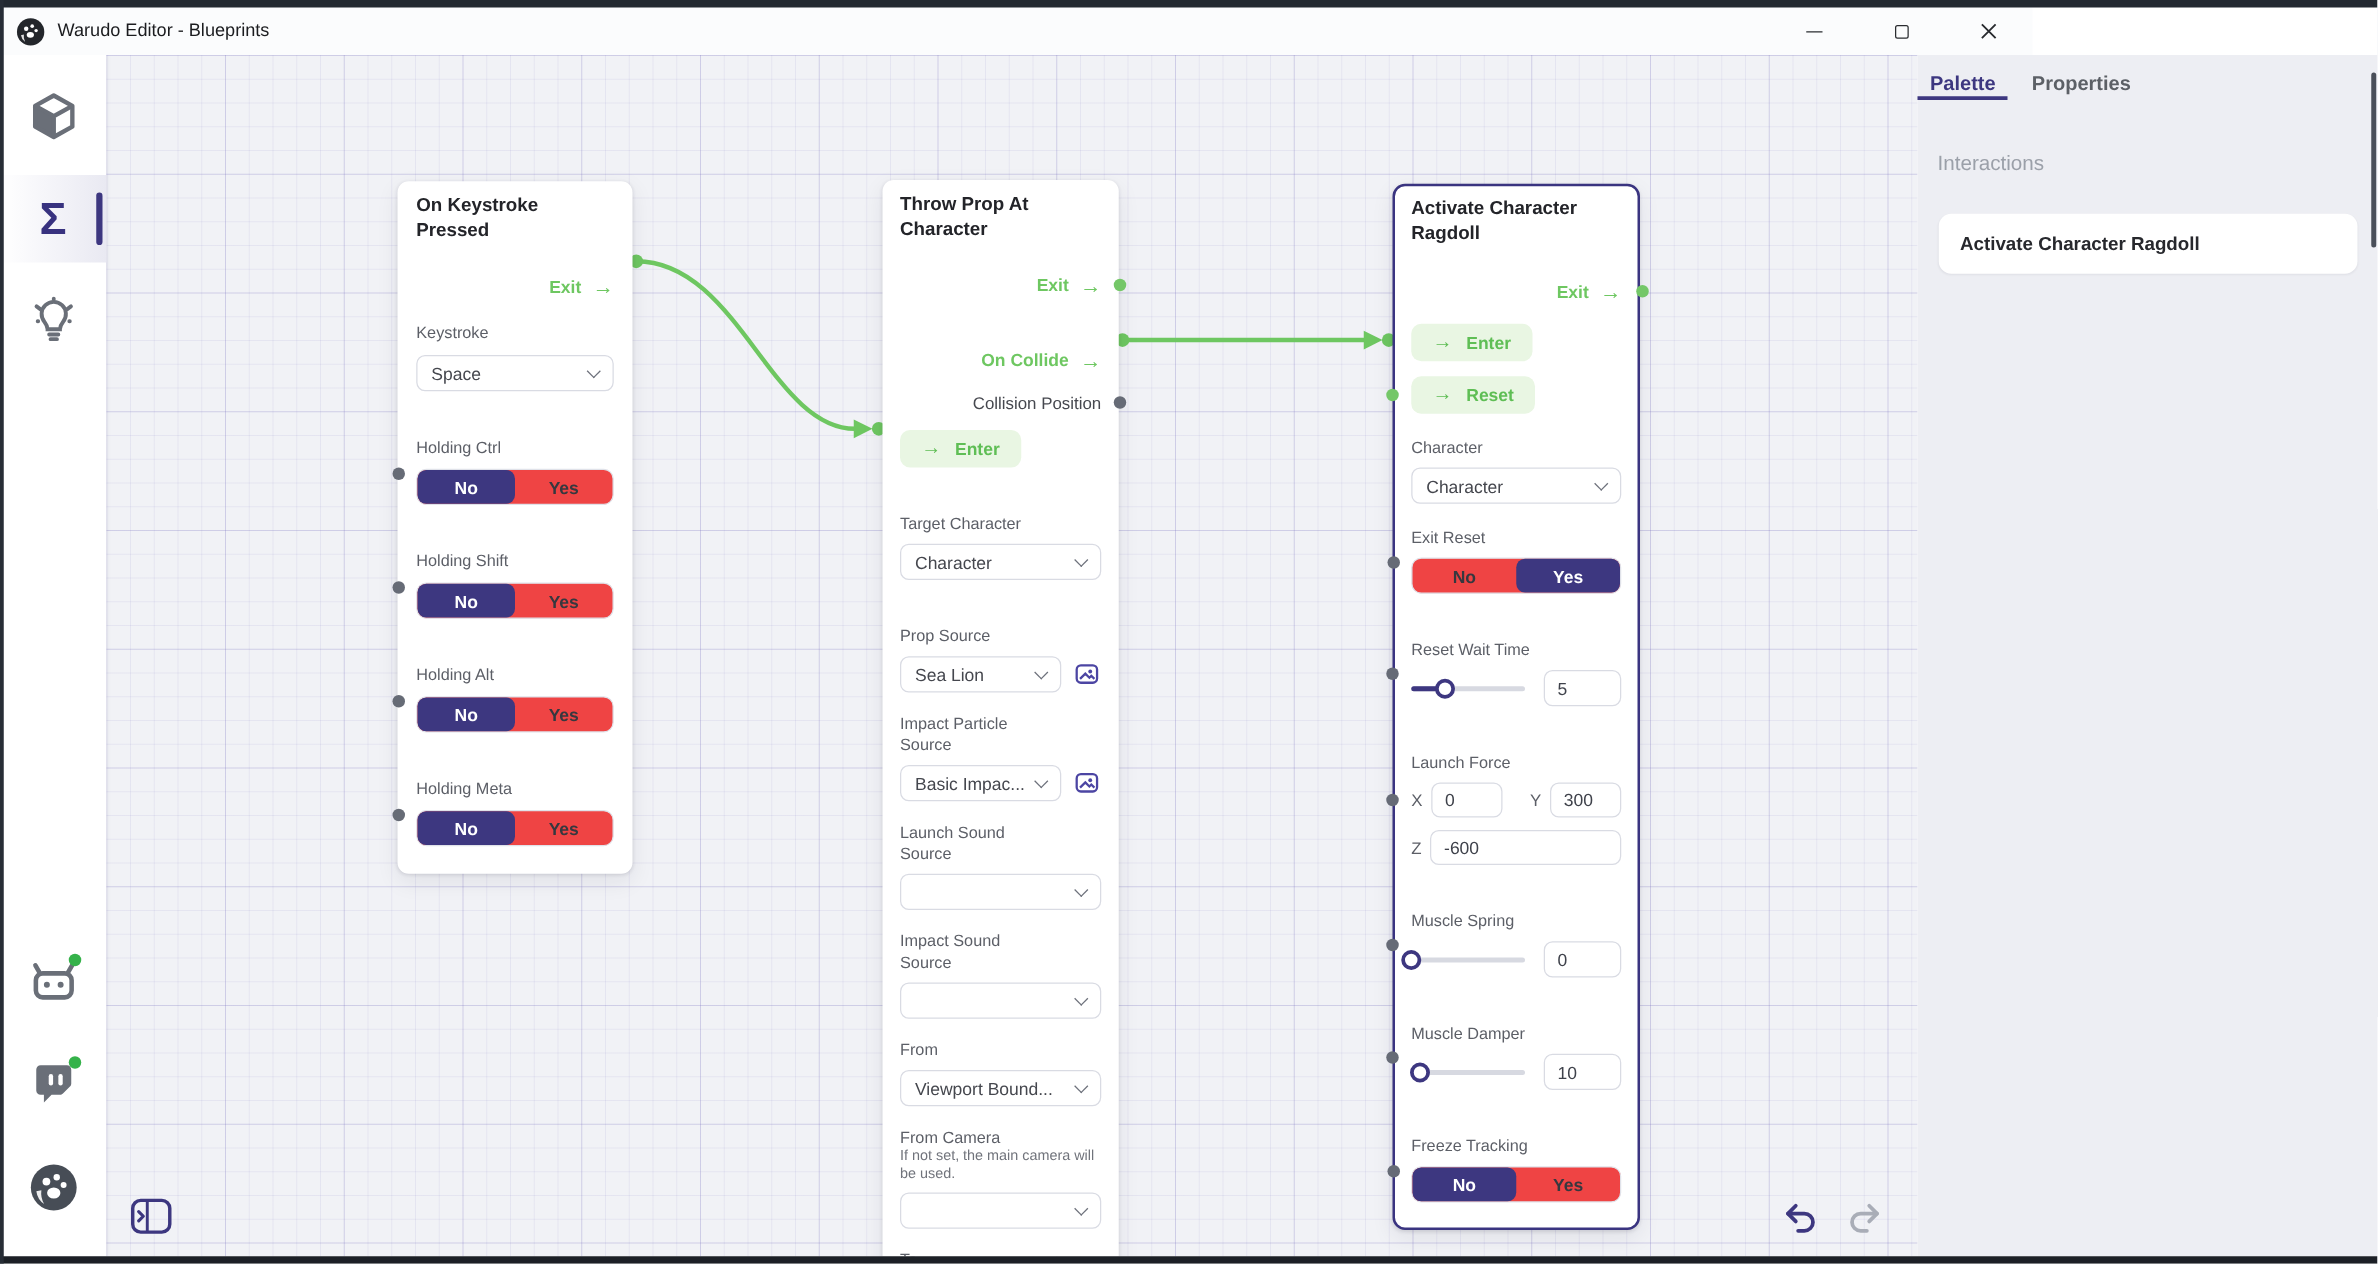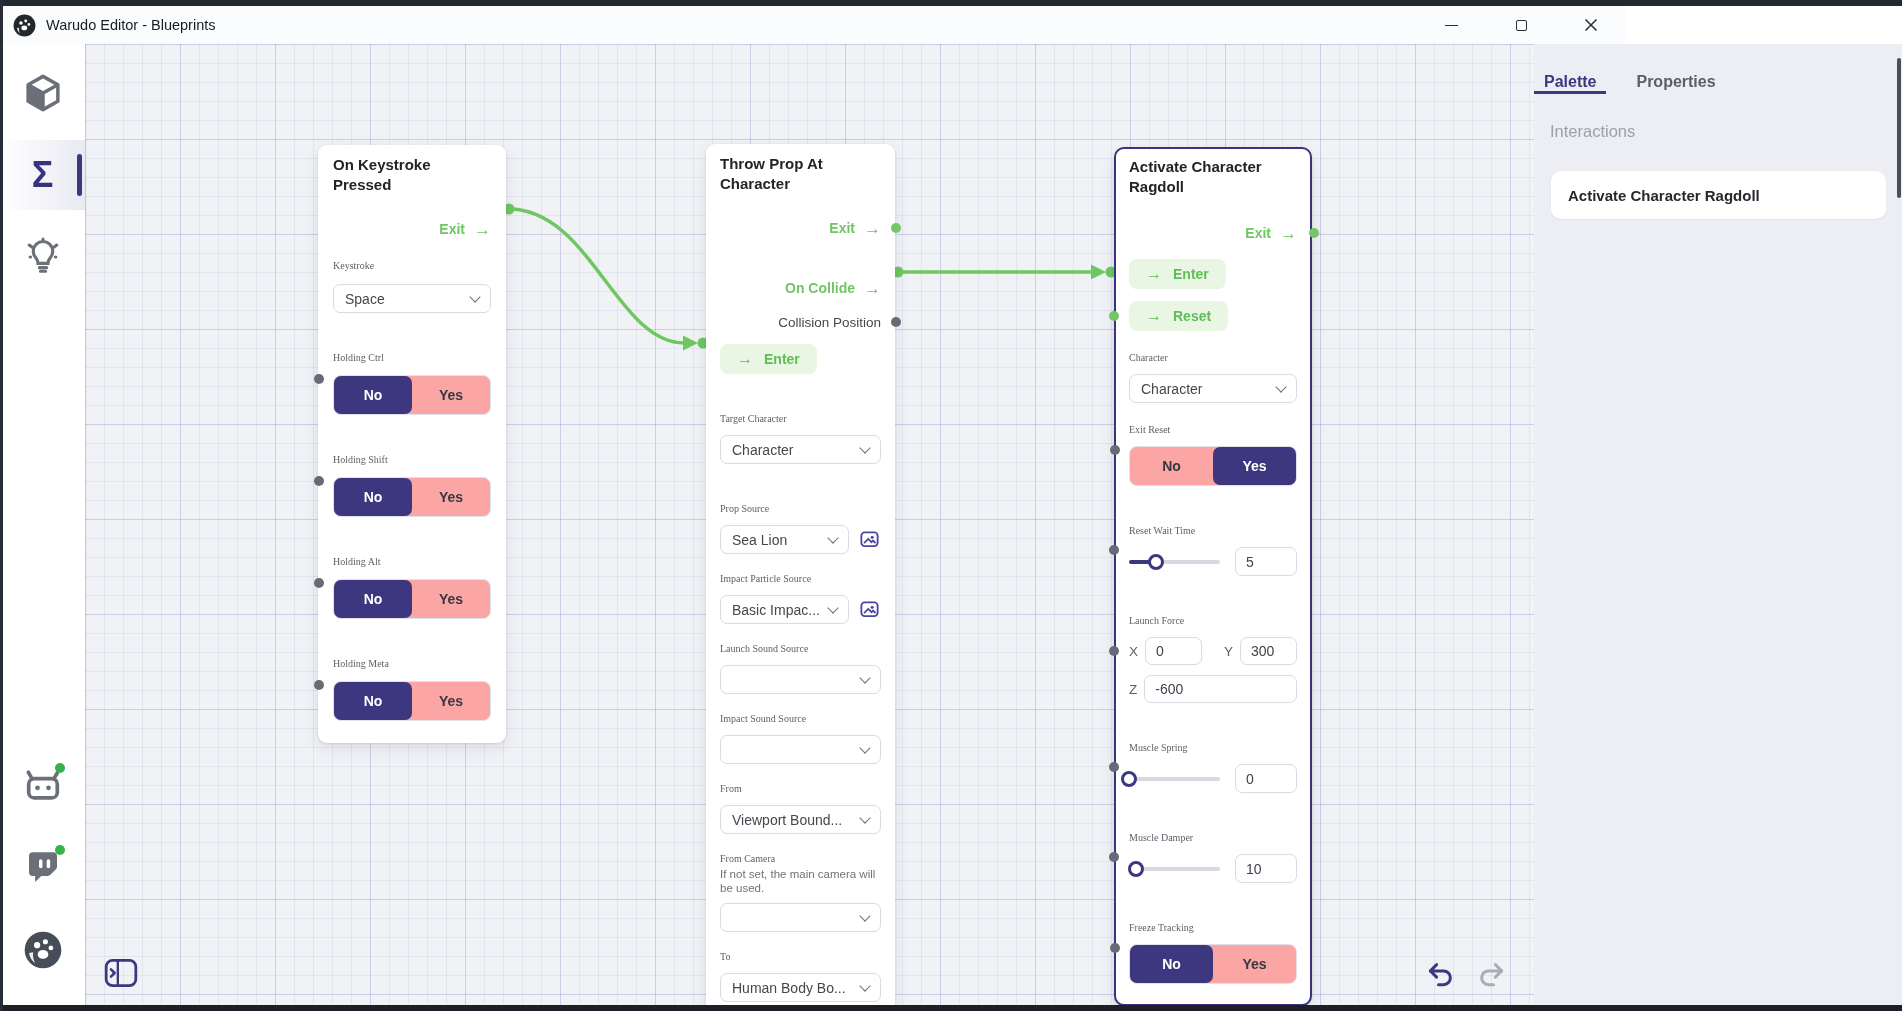--- a/index.html
+++ b/index.html
@@ -49,32 +49,32 @@
   .node-title { font-size:15px; font-weight:700; color:#232429; line-height:20px; }
   .flow-out { display:flex; justify-content:flex-end; align-items:center; gap:9px; height:24px; position:relative;
     color:#6ec761; font-weight:700; font-size:14px; }
   .flow-out .arr { font-size:17px; font-weight:400; line-height:1; }
   .data-out { display:flex; justify-content:flex-end; align-items:center; height:20px; position:relative;
     color:#46484f; font-weight:500; font-size:13.5px; }
   .flow-btn-row { position:relative; }
   .flow-btn { display:inline-flex; align-items:center; gap:11px; background:#e9f6e3; color:#5fbe55;
     font-weight:700; font-size:14px; border-radius:8px; padding:0 17px; height:30px; position:relative; }
   .flow-btn .arr { font-size:16px; font-weight:400; }
-  .fld-label { font-size:10px; color:#5c5f67; line-height:17px;font-family:Liberation Serif, serif; }
+  .fld-label { font-size:13px; color:#5c5f67; line-height:17px; }
   .fld-label.wrap { max-width:112px; }
   .hint { font-size:11.5px; color:#70737b; line-height:14px; margin-top:0; }
   .select { height:29px; border:1px solid #d9dbe3; border-radius:7px; background:#fff; display:flex; align-items:center;
     padding:0 11px; font-size:14px; color:#45474e; position:relative; white-space:nowrap; overflow:hidden; }
   .select .chev { margin-left:auto; }
   .chev { width:8px; height:8px; border-right:1.8px solid #6d717b; border-bottom:1.8px solid #6d717b;
     transform:rotate(45deg); margin-top:-4px; flex:0 0 auto; }
   .select-row { display:flex; align-items:center; gap:9px; position:relative; }
   .select-row .select { flex:1; min-width:0; }
   .gal-icon { width:23px; height:23px; flex:0 0 auto; }
-  .toggle { display:flex; height:40px; border:1px solid #e0e2e9; border-radius:8px; background:#fca5a5; position:relative; }
+  .toggle { display:flex; height:29px; border:1px solid #e0e2e9; border-radius:8px; background:#ef4444; position:relative; }
   .tg { flex:1; display:flex; align-items:center; justify-content:center; font-size:14px; font-weight:700; color:#36383f; }
   .tg.sel { background:#3d3780; color:#fff; border-radius:7px; }
   .slider-row { display:flex; align-items:center; position:relative; height:29px; }
   .track { flex:1; height:4px; background:#d7d9e1; border-radius:2px; position:relative; }
   .fill { position:absolute; left:0; top:0; height:4px; border-radius:2px; background:#3d3780; width:var(--pct,0%); }
   .knob { position:absolute; top:-6px; left:var(--pct,0%); width:16px; height:16px; border-radius:50%;
     background:#fff; border:3px solid #3d3780; margin-left:-8px; }
   .valbox { width:62px; height:29px; border:1px solid #d9dbe3; border-radius:7px; margin-left:15px;
     display:flex; align-items:center; padding:0 10px; font-size:14px; color:#3f424b; background:#fff; }
   .vec-row { display:flex; align-items:center; gap:7px; position:relative; }
@@ -89,21 +89,21 @@
   .mt8{margin-top:8px} .mt9{margin-top:9px} .mt10{margin-top:10px} .mt12{margin-top:12px} .mt14{margin-top:14px}
   .mt16{margin-top:16px} .mt18{margin-top:18px} .mt20{margin-top:36px} .mt22{margin-top:22px} .mt24{margin-top:24px}
 
   
   .panel-toggle { position:absolute; left:18px; bottom:14px; width:36px; height:36px; z-index:6; }
   .history { position:absolute; right:28px; bottom:16px; display:flex; gap:20px; z-index:6; }
   .hist-btn { width:30px; height:30px; }
 
   
   .palette { width:368px; background:#edeef3; position:relative; z-index:10; }
-  .tabs { display:flex; gap:20px; height:50px; align-items:flex-end; }
+  .tabs { display:flex; gap:9px; height:50px; align-items:center; }
   .tab { padding:0 10px; display:flex; align-items:center; font-size:16px; font-weight:700; color:#5c6066; border-bottom:3px solid transparent; }
   .tab.active { color:#3d3780; border-bottom-color:#3d3780; }
   .searchbox { margin:12px 13px 0 10px; height:40px; background:#fff; border-radius:8px; display:flex; align-items:center; padding:0 14px; }
   .searchbox input { border:none; outline:none; flex:1; font-size:16px; color:#4b4e55; margin-left:10px; background:transparent; font-family:inherit; }
   .section-h { margin:28px 0 0 16px; font-size:16.5px; color:#9ba0a9; }
   .result-card { margin:30px 16px 0 17px; height:48px; background:#fff; border-radius:10px; display:flex; align-items:center;
     padding:0 17px; font-size:15px; font-weight:700; color:#27282d; box-shadow:0 1px 2px rgba(20,20,40,.06); }
   .scroll-thumb { position:absolute; right:1px; top:14px; width:4px; height:140px; background:#4a4f59; border-radius:2px; }
 </style>
 </head>

